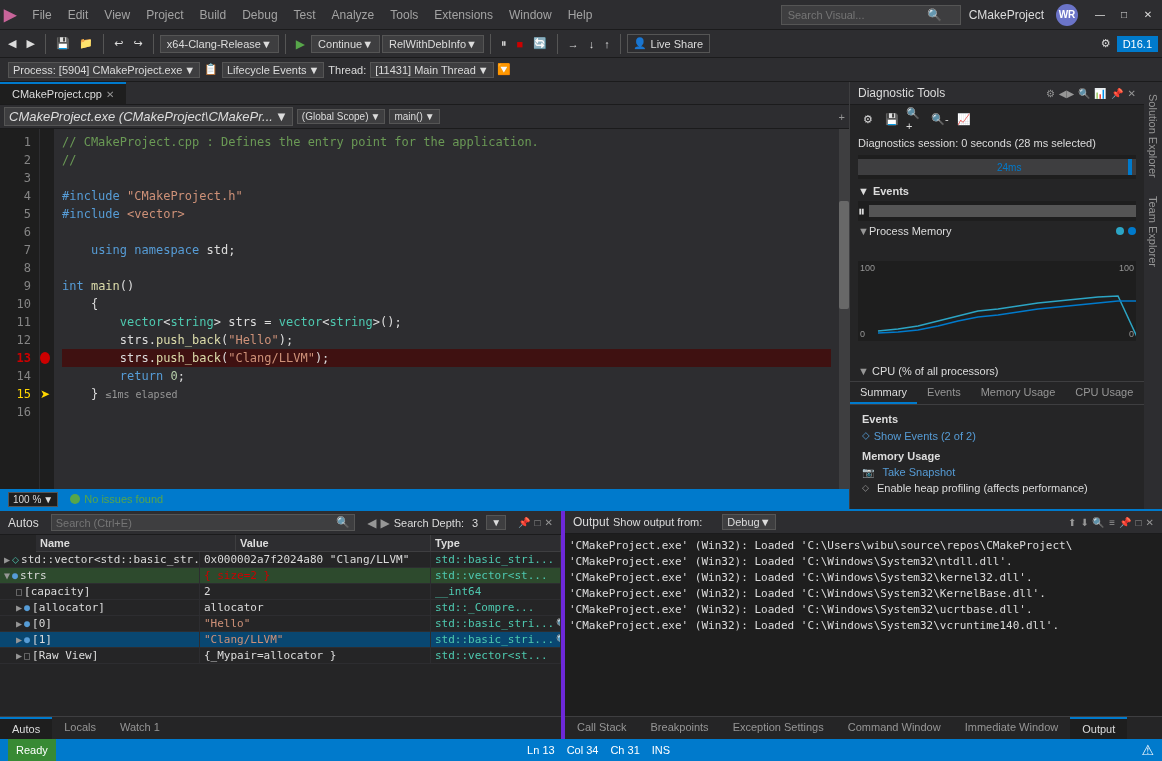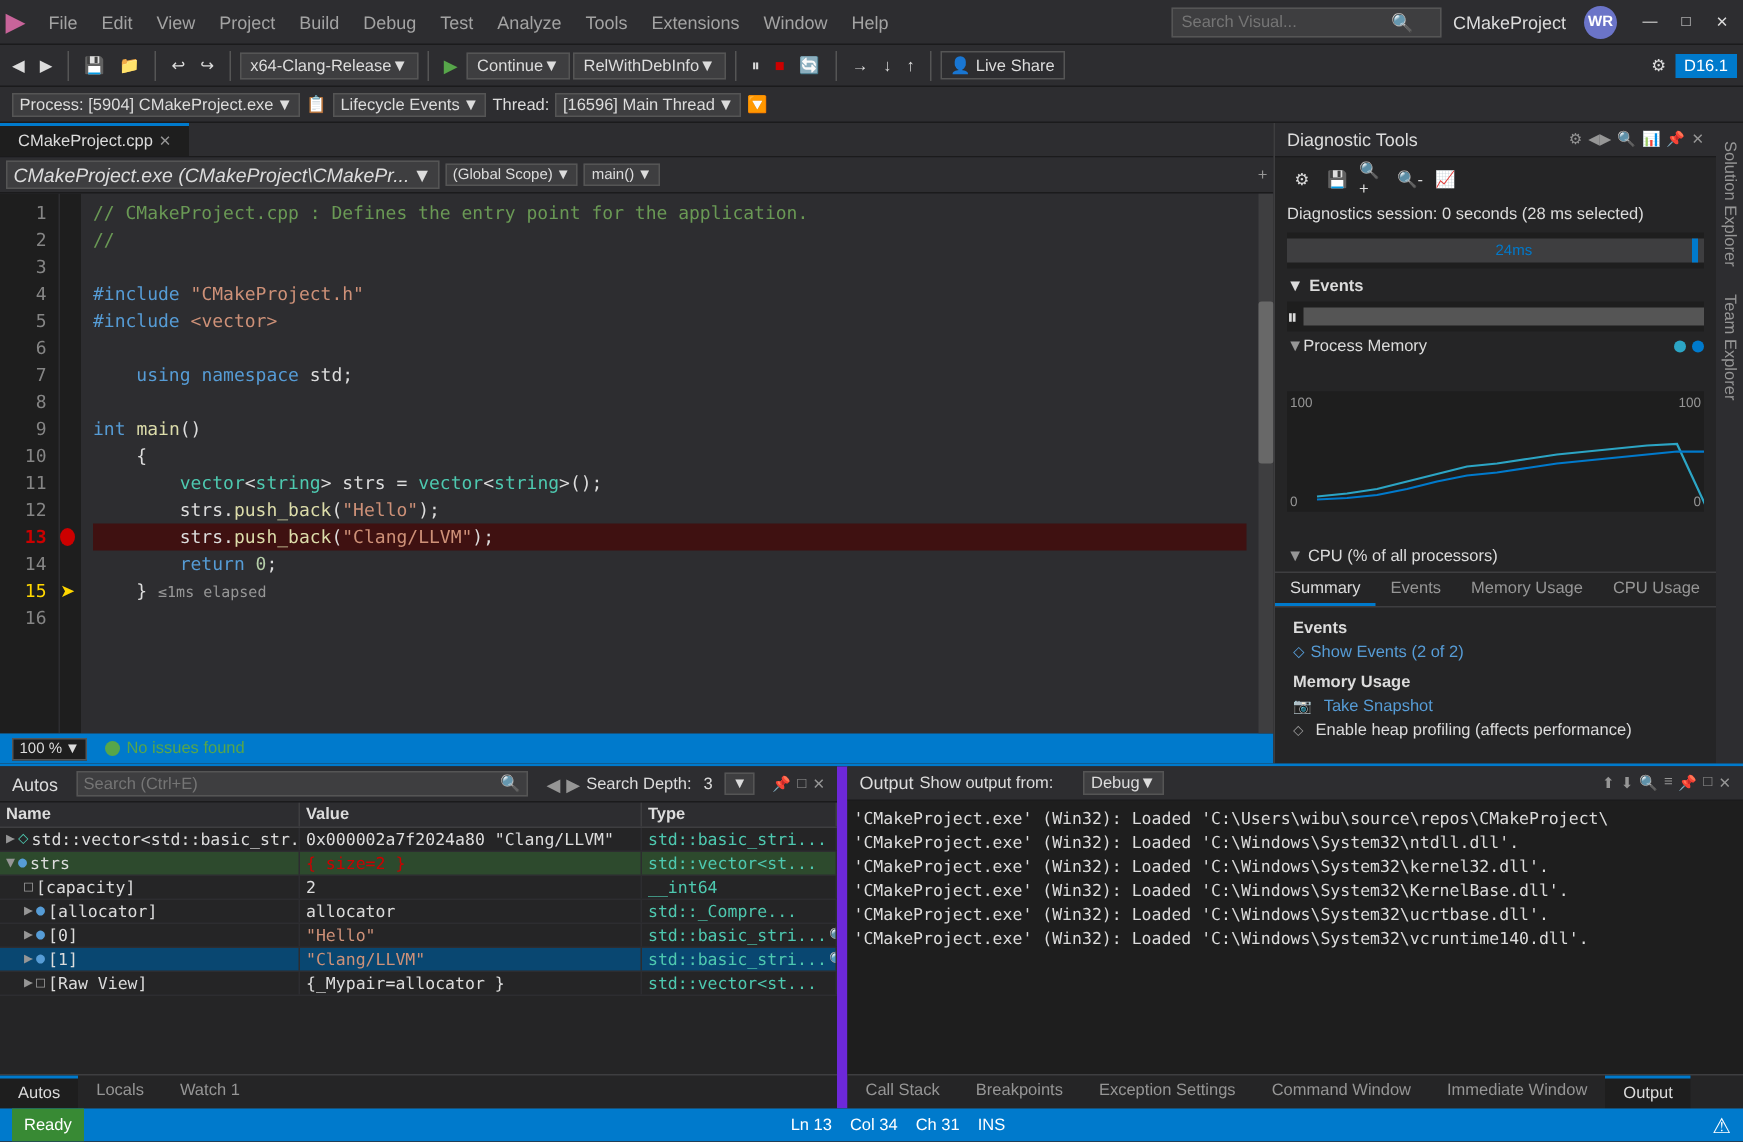--- a/index.html
+++ b/index.html
@@ -88,28 +88,28 @@
     .events-section { padding: 4px 8px; }
     .show-events { display: flex; align-items: center; gap: 4px; font-size: 11px; color: #569cd6; cursor: pointer; }
     .mem-usage-section { padding: 4px 8px; }
     .take-snapshot { display: flex; align-items: center; gap: 4px; font-size: 11px; color: #569cd6; cursor: pointer; margin: 4px 0; }
     .enable-heap { display: flex; align-items: center; gap: 4px; font-size: 11px; color: #dcdcdc; }
 
     
     .bottom-area { display: flex; height: 230px; border-top: 2px solid #007acc; }
 
     
-    .autos-panel { width: 565px; background: #252526; border-right: 7px solid #6d28d9; display: flex; flex-direction: column; }
+    .autos-panel { width: 565px; background: #252526; border-right: 4px solid #6d28d9; display: flex; flex-direction: column; }
     .autos-header { display: flex; align-items: center; background: #2d2d30; padding: 3px 8px; border-bottom: 1px solid #1b1b1c; gap: 4px; }
     .autos-search { display: flex; align-items: center; background: #3e3e40; border: 1px solid #555; padding: 1px 4px; font-size: 11px; flex: 1; margin: 0 8px; }
     .autos-search input { background: transparent; border: none; color: #dcdcdc; font-size: 11px; outline: none; width: 100%; }
     .depth-nav { color: #969696; cursor: pointer; }
 
     .autos-table { flex: 1; overflow: auto; }
-    .table-header { display: flex; background: #2d2d30; font-size: 11px; font-weight: bold; border-bottom: 1px solid #3e3e40; }
+    .table-header { display: flex; background: #2d2d30; font-size: 11px; font-weight: bold; border-bottom: 1px solid #3e3e40; margin-left: 36px; }
     .th { padding: 2px 4px; border-right: 1px solid #3e3e40; }
     .th-name { width: 200px; }
 
     .table-row { display: flex; font-size: 11px; border-bottom: 1px solid #2d2d30; font-family: 'Consolas', monospace; }
     .table-row.selected { background: #094771; }
     .table-row.highlighted { background: #2d4a2d; }
     .td { padding: 1px 4px; border-right: 1px solid #2d2d30; overflow: hidden; text-overflow: ellipsis; white-space: nowrap; }
     .td-name { width: 200px; display: flex; align-items: center; gap: 2px; }
     .td-type { width: 140px; color: #4ec9b0; }
     .expand-icon { color: #969696; cursor: pointer; font-size: 10px; }
@@ -238,21 +238,21 @@
       <span>Process: [5904] CMakeProject.exe</span>
       <span> ▼</span>
     </div>
     <span>📋</span>
     <div class="process-dropdown">
       <span>Lifecycle Events</span>
       <span> ▼</span>
     </div>
     <span>Thread:</span>
     <div class="process-dropdown">
-      <span>[16596] Main Thread</span>
+      <span>[11431] Main Thread</span>
       <span> ▼</span>
     </div>
     <span>🔽</span>
   </div>
 
   <div style="display:flex; flex:1; overflow:hidden;">
 
     <div style="display:flex; flex-direction:column; flex:1; overflow:hidden;">
 
       <div style="display:flex; flex:1; overflow:hidden;">

